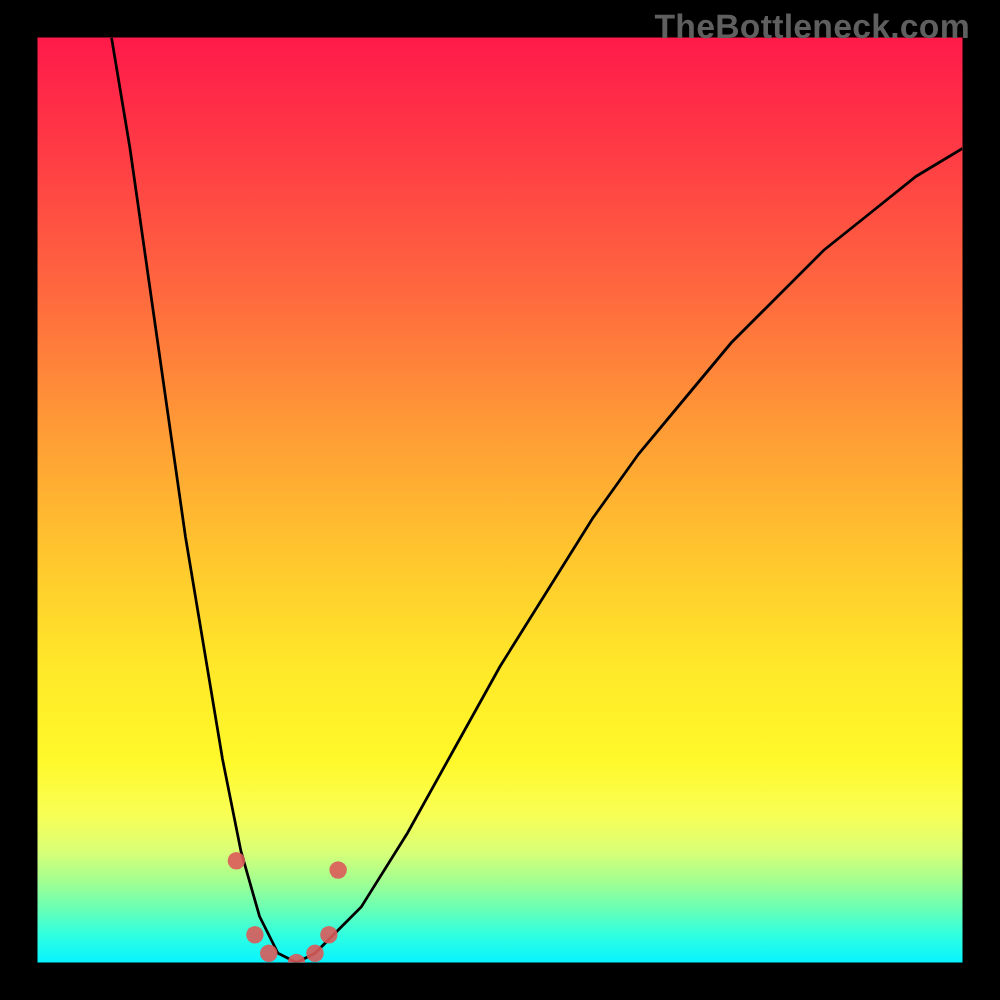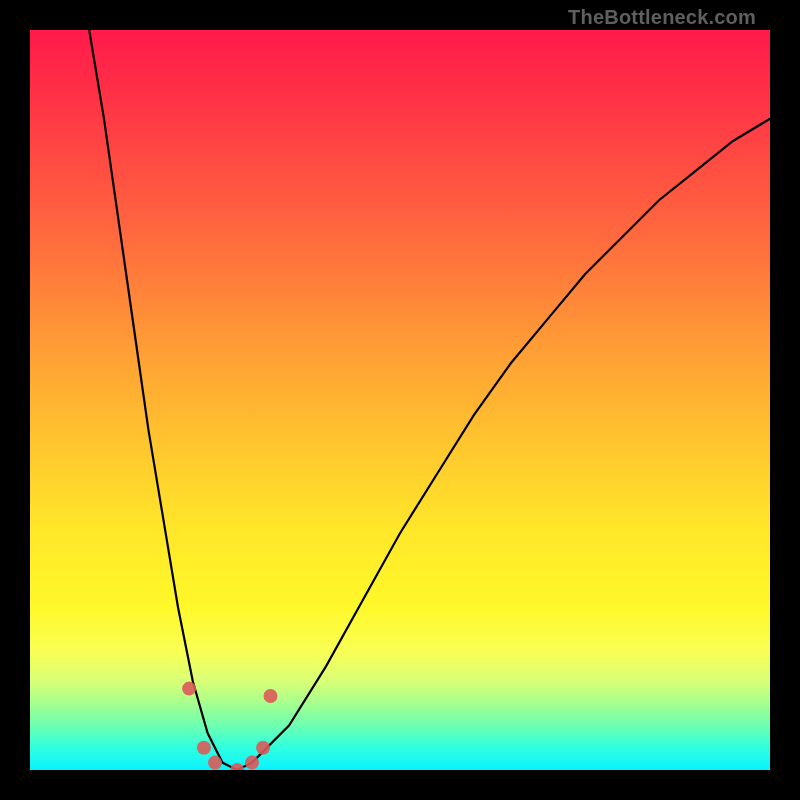--- a/index.html
+++ b/index.html
@@ -28,23 +28,23 @@
       #d9ff77 88%,
       #a6ff8f 91%,
       #6dffb2 94%,
       #30ffe0 97%,
       #08f3ff 100%
     );
   }
   .watermark {
     position: absolute;
     top: 6px;
-    right: 44px;
+    right: 24px;
     font-family: Arial, Helvetica, sans-serif;
-    font-size: 20px;
+    font-size: 27px;
     font-weight: 600;
     color: #5f5f5f;
     letter-spacing: 0.2px;
   }
   svg.curve {
     position: absolute;
     left: 0;
     top: 0;
     width: 740px;
     height: 740px;

